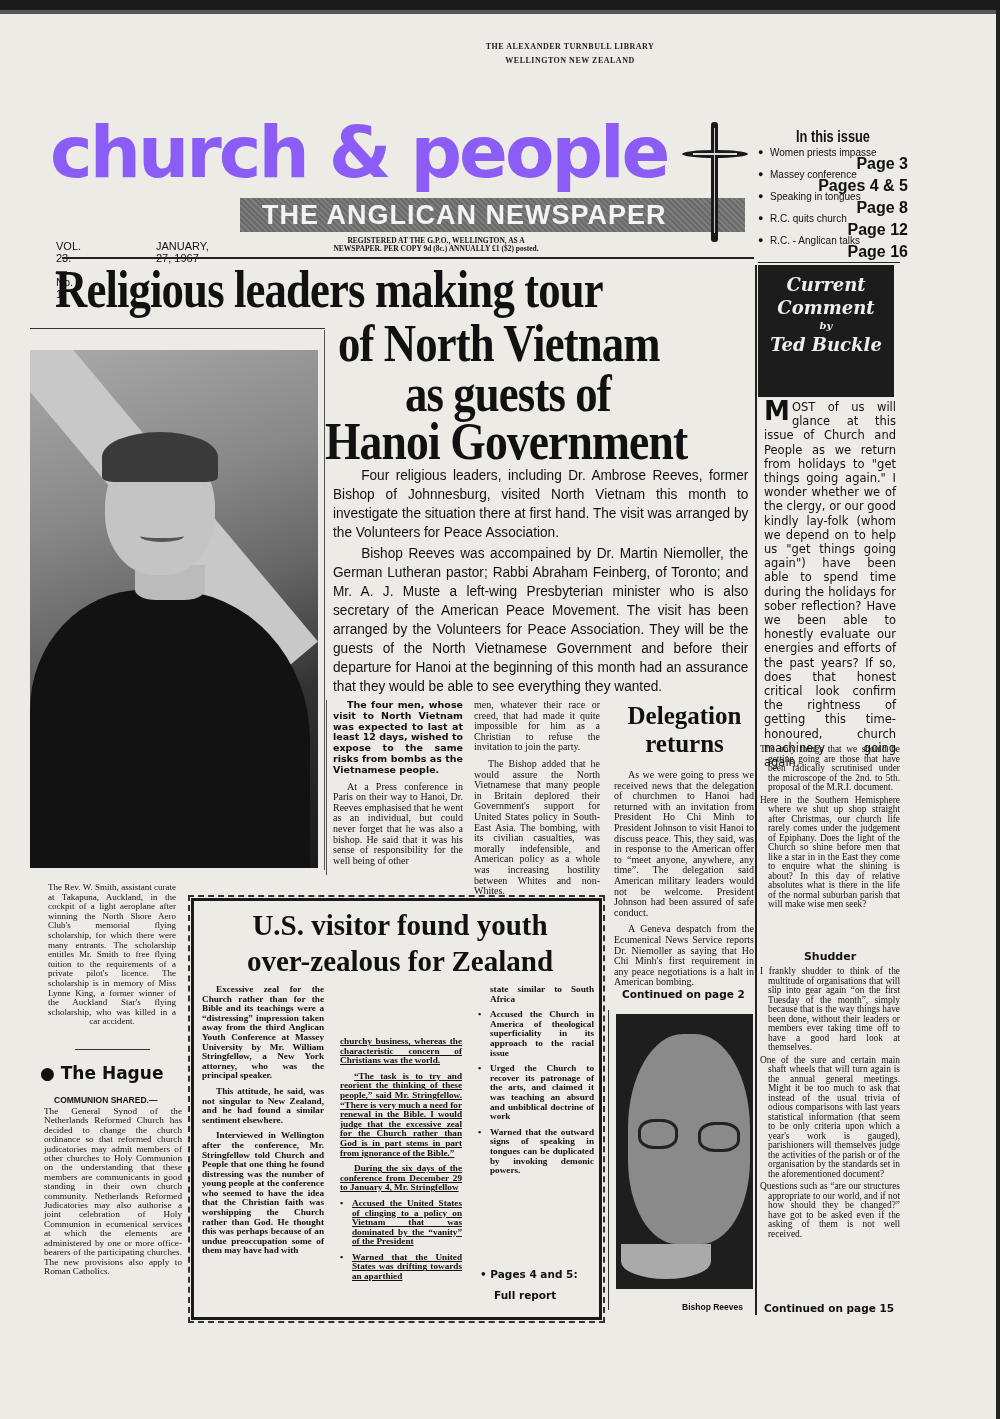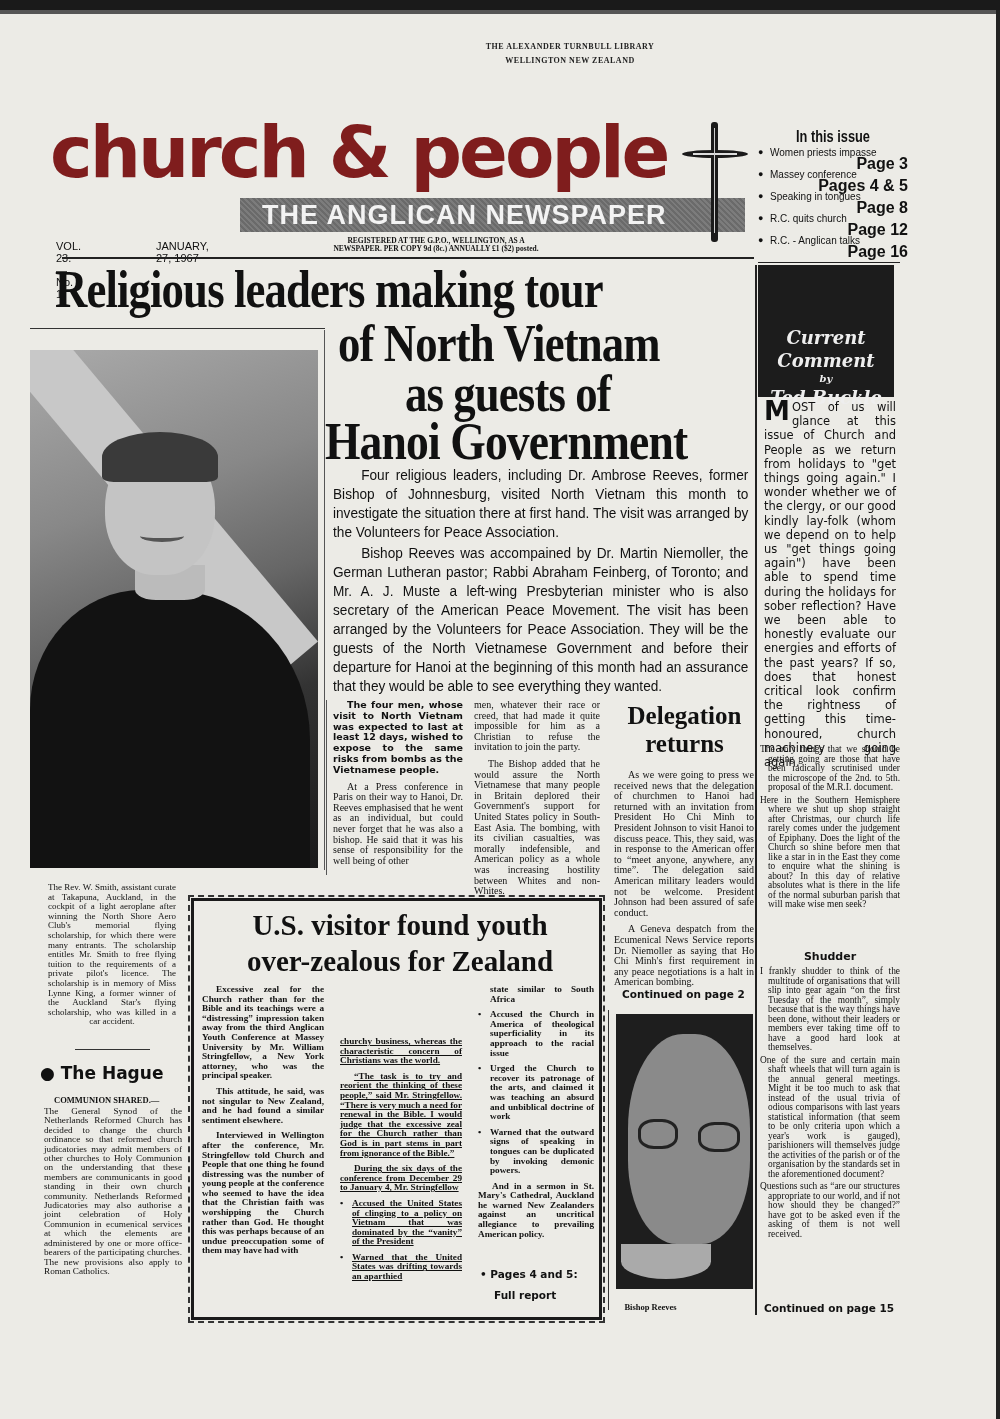--- a/index.html
+++ b/index.html
@@ -10,21 +10,21 @@
     font-family: "Liberation Serif", serif;
     border-top: 10px solid #1a1a1a;
   }
   .edge-r { position: absolute; right: 0; top: 0; width: 4px; height: 1419px; background: #222; }
   .edge-t { position: absolute; left: 0; top: 0; width: 1000px; height: 4px; background: #555; }
 
   .stamp { position: absolute; left: 420px; top: 30px; width: 300px; text-align: center;
     font-family: "Liberation Serif", serif; font-size: 8px; font-weight: bold; letter-spacing: 0.5px; line-height: 14px; color: #222; }
 
   .masthead-title { position: absolute; left: 50px; top: 106px; font-family: "DejaVu Sans", sans-serif;
-    font-size: 72px; font-weight: bold; letter-spacing: -3px; color: #7f1d1d; line-height: 1; }
+    font-size: 72px; font-weight: bold; letter-spacing: -3px; color: #8b5cf6; line-height: 1; }
   .subtitle-bar { position: absolute; left: 240px; top: 188px; width: 505px; height: 34px;
     background: repeating-linear-gradient(45deg,#6a6a6a 0,#6a6a6a 2px,#7c7c7c 2px,#7c7c7c 4px);
     color: #f3f3f3; font-family: "Liberation Sans", sans-serif; font-weight: bold; font-size: 27px;
     letter-spacing: 1px; padding-left: 22px; line-height: 34px; }
   .cross-v { position: absolute; left: 711px; top: 112px; width: 7px; height: 120px; background: #1a1a1a; border-radius: 3px; }
   .cross-h { position: absolute; left: 682px; top: 140px; width: 66px; height: 8px; background: #1a1a1a; border-radius: 50%; }
   .cross-hl { position: absolute; left: 693px; top: 143px; width: 44px; height: 2px; background: #ddd; }
   .cross-vl { position: absolute; left: 714px; top: 118px; width: 1px; height: 105px; background: #ccc; }
 
   .meta-row { position: absolute; top: 230px; left: 56px; font-family: "Liberation Sans", sans-serif; font-size: 11px; }
@@ -71,58 +71,58 @@
   .c1-vrule { position: absolute; left: 326px; top: 690px; width: 1px; height: 175px; background: #555; }
 
   .deleg-h { position: absolute; left: 612px; top: 692px; width: 145px; text-align: center; font-family: "Liberation Serif", serif;
     font-weight: bold; font-size: 25px; line-height: 28px; }
   .c3 { left: 614px; top: 760px; width: 140px; }
   .cont2 { position: absolute; left: 622px; top: 978px; font-family: "DejaVu Sans", sans-serif; font-weight: bold; font-size: 10.5px; }
 
   .right-vrule { position: absolute; left: 755px; top: 255px; width: 2px; height: 1050px; background: #222; }
   .cc-box { position: absolute; left: 758px; top: 255px; width: 136px; height: 132px; background: #1c1c1c; color: #eee;
     font-family: "DejaVu Serif", serif; font-style: italic; font-weight: bold; text-align: center; }
-  .cc-box .a { font-size: 18px; line-height: 24px; padding-top: 20px; margin-top: 41px; }
+  .cc-box .a { font-size: 18px; line-height: 24px; padding-top: 8px; }
   .cc-box .b { font-size: 18px; line-height: 22px; }
   .cc-box .c { font-size: 10px; line-height: 14px; }
   .cc-box .d { font-size: 18px; line-height: 24px; }
   .c4 { left: 764px; top: 390px; width: 132px; font-family: "DejaVu Sans", sans-serif; font-size: 11.5px; line-height: 14.2px; }
   .dropcap { float: left; font-size: 26px; line-height: 22px; font-weight: bold; margin-right: 2px; }
   .c5 { left: 760px; top: 735px; width: 140px; font-size: 9.4px; line-height: 9.5px; }
   .c5 p { text-indent: -8px; padding-left: 8px; margin-bottom: 3px; }
   .shudder { position: absolute; left: 760px; top: 940px; width: 140px; text-align: center; font-family: "DejaVu Sans", sans-serif; font-weight: bold; font-size: 11px; }
   .c6 { left: 760px; top: 957px; width: 140px; font-size: 9.4px; line-height: 9.5px; }
   .c6 p { text-indent: -8px; padding-left: 8px; margin-bottom: 3px; }
   .cont15 { position: absolute; left: 764px; top: 1292px; font-family: "DejaVu Sans", sans-serif; font-weight: bold; font-size: 10.5px; }
 
   .caption1 { position: absolute; left: 48px; top: 873px; width: 128px; font-family: "Liberation Serif", serif; font-weight: normal;
     font-size: 9px; line-height: 9.6px; text-align: justify; text-align-last: center; }
   .cap1-rule { position: absolute; left: 75px; top: 1039px; width: 75px; height: 1px; background: #333; }
   .hague-h { position: absolute; left: 40px; top: 1053px; font-family: "DejaVu Sans", sans-serif; font-weight: bold; font-size: 17px; }
-  .hague-sub { position: absolute; left: 54px; top: 1085px; width: 128px; font-family: Liberation Serif, serif; font-weight: bold; font-size: 8.5px; }
+  .hague-sub { position: absolute; left: 54px; top: 1085px; width: 128px; font-family: Liberation Sans, sans-serif; font-weight: bold; font-size: 8.5px; }
   .c7 { left: 44px; top: 1097px; width: 138px; font-size: 9.2px; line-height: 9.4px; }
   .c7 p { text-indent: 0; }
 
   .usbox { position: absolute; left: 191px; top: 888px; width: 411px; height: 422px; border: 3px solid #1a1a1a; border-style: solid; }
   .usbox::before { content: ""; position: absolute; inset: -6px; border: 2px dashed #333; }
   .us-h { position: absolute; left: 200px; top: 897px; width: 400px; text-align: center; font-family: "Liberation Serif", serif;
     font-weight: bold; font-size: 29px; line-height: 36px; }
   .c8 { left: 202px; top: 975px; width: 122px; font-size: 9.2px; line-height: 9.6px; font-weight: bold; }
   .c9 { left: 340px; top: 1027px; width: 122px; font-size: 9.2px; line-height: 9.6px; font-weight: bold; text-decoration: underline; }
   .c10 { left: 478px; top: 975px; width: 116px; font-size: 9.2px; line-height: 9.6px; font-weight: bold; }
   .bul { position: relative; padding-left: 12px; text-indent: 0 !important; margin-bottom: 8px; text-align: justify; }
   .bul::before { content: "•"; position: absolute; left: 0; top: 0; }
   .full-report { position: absolute; left: 480px; top: 1254px; font-family: "DejaVu Sans", sans-serif; font-weight: bold; font-size: 10.5px; line-height: 21px; }
 
   .photo2 { position: absolute; left: 616px; top: 1004px; width: 137px; height: 275px; overflow: hidden; background: #1e1e1e; }
   .p2-face { position: absolute; left: 12px; top: 20px; width: 122px; height: 210px; border-radius: 45% 45% 40% 40%; background: #8a8a8a; }
   .p2-g1 { position: absolute; left: 22px; top: 105px; width: 40px; height: 30px; border: 3px solid #222; border-radius: 40%; }
   .p2-g2 { position: absolute; left: 82px; top: 108px; width: 42px; height: 30px; border: 3px solid #222; border-radius: 40%; }
   .p2-collar { position: absolute; left: 5px; top: 230px; width: 90px; height: 35px; background: #aaa; border-radius: 0 0 50% 50%; }
-  .p2-cap { position: absolute; left: 582px; top: 1292px; width: 137px; text-align: center; font-family: Liberation Serif, serif; font-weight: bold; font-size: 8.5px; }
+  .p2-cap { position: absolute; left: 644px; top: 1292px; width: 137px; text-align: center; font-family: Liberation Sans, sans-serif; font-weight: bold; font-size: 8.5px; }
   .p2-vrule { position: absolute; left: 608px; top: 1000px; width: 1px; height: 300px; background: #333; }
 </style>
 </head>
 <body>
 
 <div class="page">
   <div class="edge-t"></div>
   <div class="edge-r"></div>
 
   <div class="stamp">
@@ -257,21 +257,20 @@
     <p>“The task is to try and reorient the thinking of these people,” said Mr. Stringfellow. “There is very much a need for renewal in the Bible. I would judge that the excessive zeal for the Church rather than God is in part stems in part from ignorance of the Bible.”</p>
     <p>During the six days of the conference from December 29 to January 4, Mr. Stringfellow</p>
     <p class="bul">Accused the United States of clinging to a policy on Vietnam that was dominated by the “vanity” of the President</p>
     <p class="bul">Warned that the United States was drifting towards an aparthied</p>
   </div>
   <div class="col c10 serif">
     <p style="padding-left:12px;text-indent:0">state similar to South Africa</p>
     <p class="bul">Accused the Church in America of theological superficiality in its approach to the racial issue</p>
     <p class="bul">Urged the Church to recover its patronage of the arts, and claimed it was teaching an absurd and unbiblical doctrine of work</p>
     <p class="bul">Warned that the outward signs of speaking in tongues can be duplicated by invoking demonic powers.</p>
-    <p>And in a sermon in St. Mary's Cathedral, Auckland he warned New Zealanders against an uncritical allegiance to prevailing American policy.</p>
   </div>
   <div class="full-report">
     <div>• Pages 4 and 5:</div>
     <div style="padding-left:14px">Full report</div>
   </div>
 
   <div class="p2-vrule"></div>
   <div class="photo2">
     <div class="p2-face"></div>
     <div class="p2-g1"></div>

